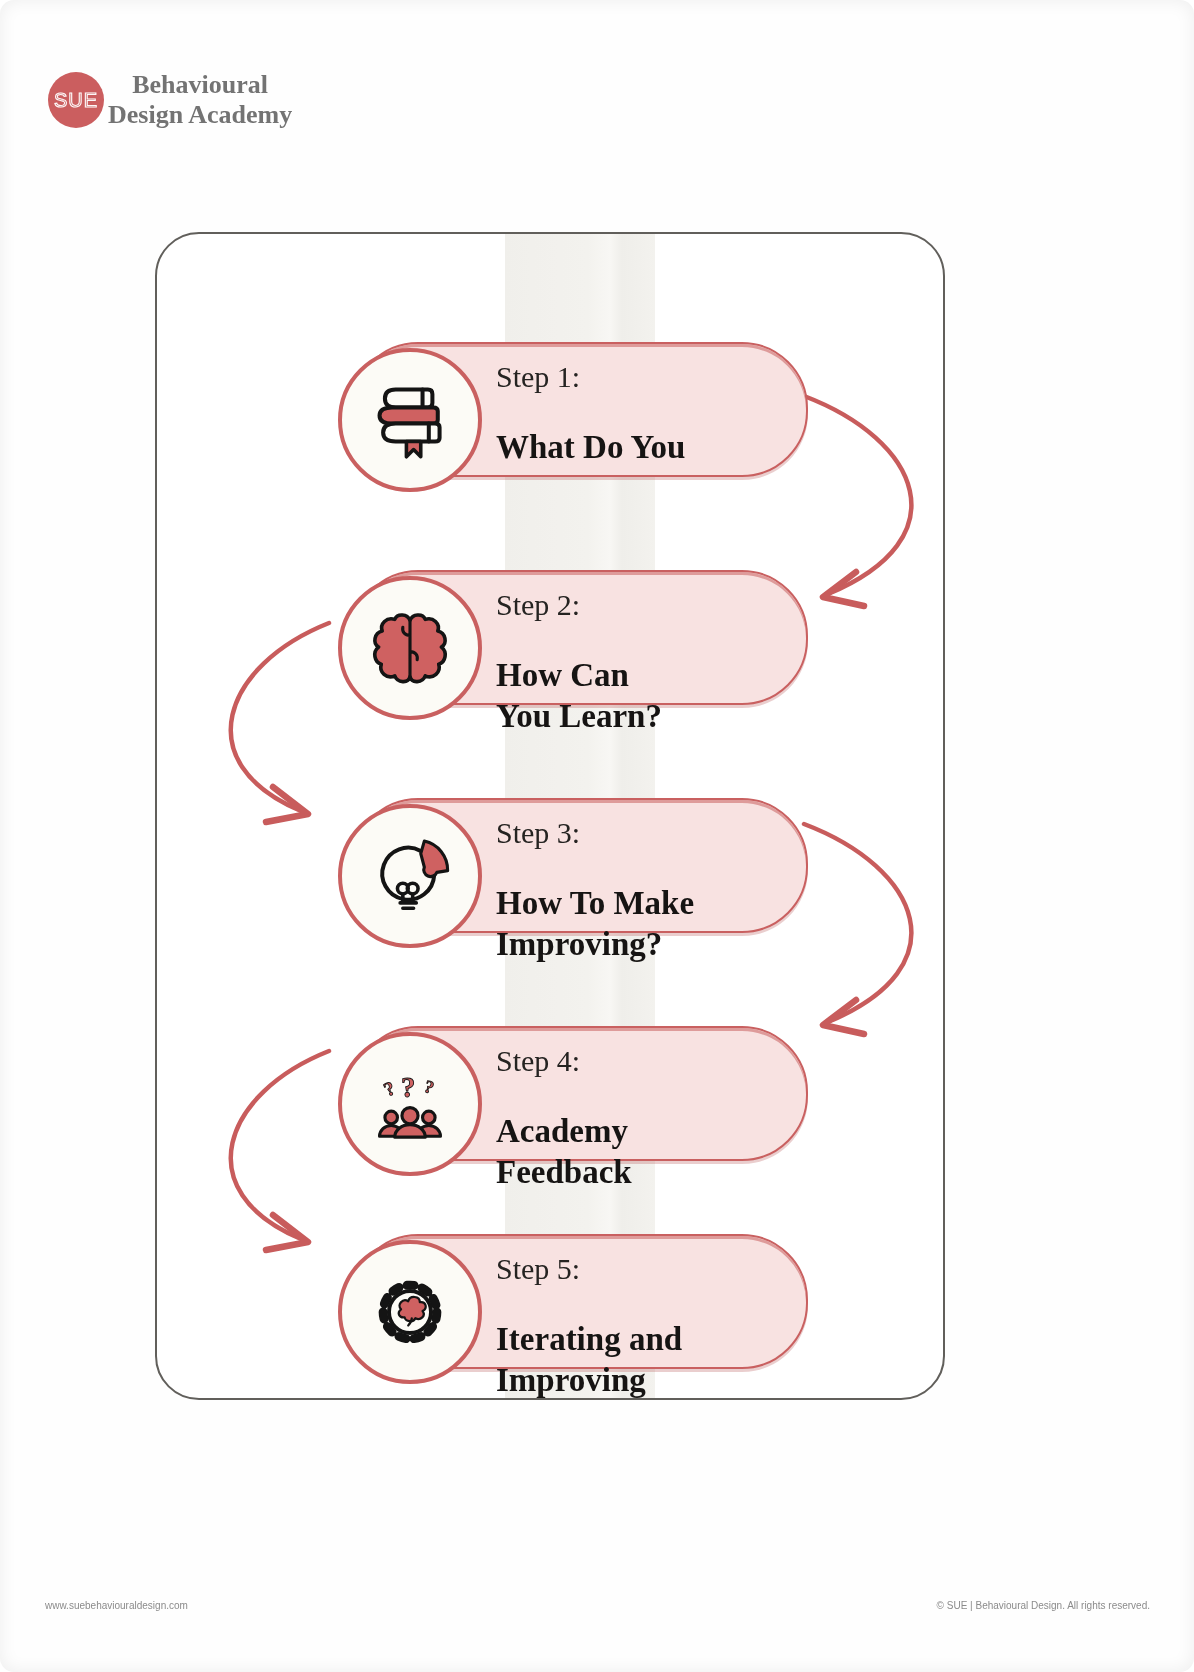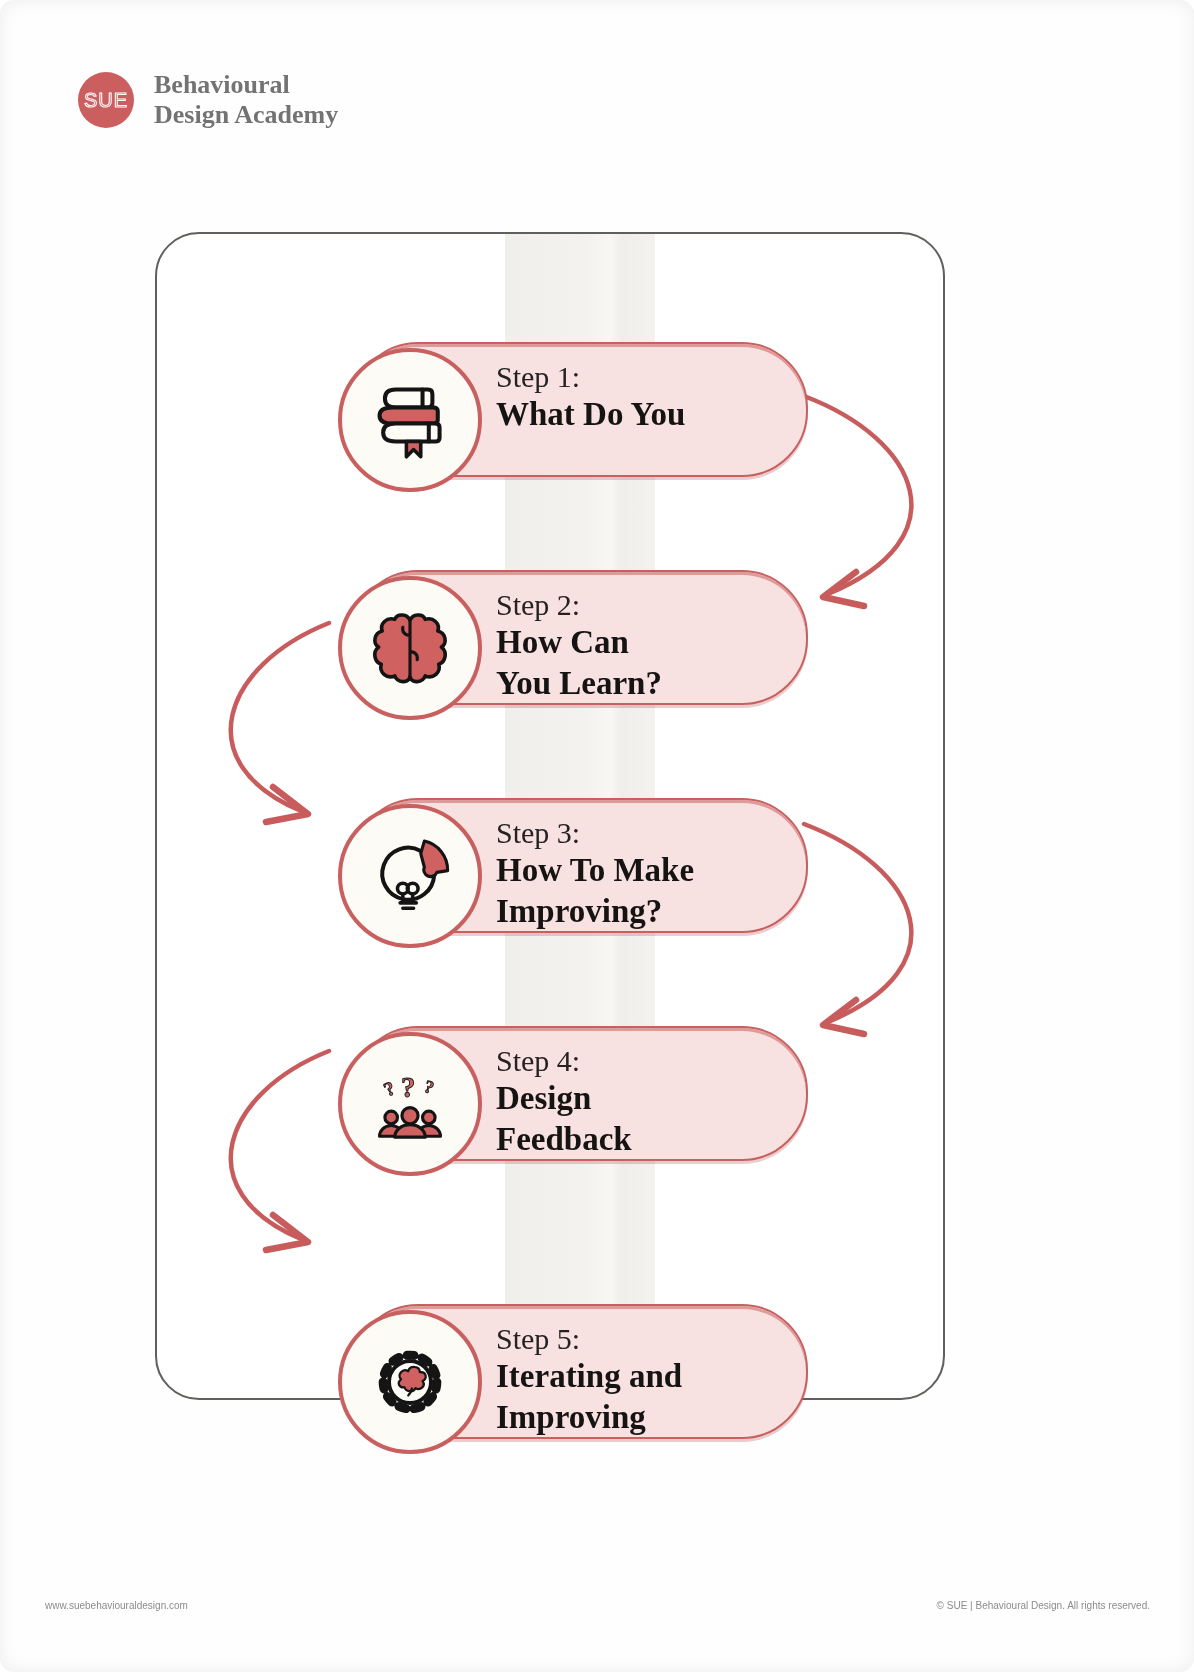--- a/index.html
+++ b/index.html
@@ -3,21 +3,21 @@
 <meta charset="utf-8">
 <style>
   html,body{margin:0;padding:0;}
   body{
     width:1194px;height:1672px;position:relative;background:#ffffff;
     font-family:"Liberation Serif", serif;overflow:hidden;
   }
   .page{position:absolute;inset:0;background:#fefefe;border-radius:14px;box-shadow:0 0 18px rgba(0,0,0,.07) inset;}
 
   
-  .header{position:absolute;left:78px;top:70px;display:flex;align-items:center;gap:20px;}
+  .header{position:absolute;left:48px;top:70px;display:flex;align-items:center;gap:4px;text-align:center;}
   .logo-circle{
     width:56px;height:56px;border-radius:50%;background:#cb5e5f;
     display:flex;align-items:center;justify-content:center;flex:0 0 auto;
   }
   .logo-text{
     font-family:"Liberation Sans", sans-serif;font-size:20px;letter-spacing:1px;
     color:#fff;font-weight:400;
   }
   @supports ((-webkit-text-stroke: 1px #fff)) {
     .logo-text{color:transparent;-webkit-text-stroke:1.1px rgba(255,255,255,.95);}
@@ -41,21 +41,21 @@
     background:#f8e2e1;border:2.5px solid #c96060;
     box-shadow:0 3px 0 rgba(186,94,94,.30), inset 0 3px 0 rgba(201,96,96,.55);
   }
   .icon-circle{
     position:absolute;left:0;top:8px;width:144px;height:144px;border-radius:50%;
     background:#fcfbf6;border:4px solid #c96060;box-sizing:border-box;
     display:flex;align-items:center;justify-content:center;z-index:2;
   }
   .step-text{position:absolute;left:158px;top:20px;z-index:2;}
   .step-label{font-size:30px;line-height:34px;color:#252321;}
-  .step-title{font-size:33px;line-height:41px;font-weight:700;color:#161413;}
+  .step-title{font-size:33px;line-height:41px;font-weight:700;color:#161413;margin-top:33px;}
 
   
   .arrow{position:absolute;z-index:2;}
   .arrow path{stroke:#c85c5c;fill:none;stroke-linecap:round;stroke-linejoin:round;}
   .arrow .line{stroke-width:4.5px;}
   .arrow .head{stroke-width:6.5px;}
 
   
   .footer-left,.footer-right{
     position:absolute;top:1600px;font-family:"Liberation Sans", sans-serif;
@@ -176,27 +176,27 @@
           <circle cx="69" cy="63" r="7"></circle>
           <path d="M56,84 a13,12 0 0 1 26,0 z"></path>
           <circle cx="48" cy="61" r="9"></circle>
           <path d="M31,85 a17,14 0 0 1 34,0 z"></path>
         </g>
       </svg>
     </div>
     <div class="step-text">
       <div class="step-label">Step 4:</div>
       <div class="step-title">
-        <span>Design</span><br>
+        <span>Academy</span><br>
         <span>Feedback</span>
       </div>
     </div>
   </div>
 
-  <div class="step" style="top:1302px">
+  <div class="step" style="top:1232px">
     <div class="pill"></div>
     <div class="icon-circle">
       <svg width="86" height="86" viewBox="0 0 96 96">
         <circle cx="48" cy="48" r="30" fill="none" stroke="#141414" stroke-width="10" stroke-dasharray="8 9.14" stroke-linecap="round"></circle>
         <circle cx="48" cy="48" r="23.5" fill="#fdfcf7" stroke="#141414" stroke-width="4.5"></circle>
         <path d="M38,45 C33,40 40,32 46,36 C48,29 59,30 59,37 C66,36 68,44 62,47 C66,52 60,58 54,55 C52,60 43,59 42,54 C36,55 33,49 38,45 Z" fill="#cf6161" stroke="#141414" stroke-width="2.5" stroke-linejoin="round"></path>
         <path d="M50,55 C50,59 48,61 46,63" fill="none" stroke="#141414" stroke-width="2.5" stroke-linecap="round"></path>
       </svg>
     </div>
     <div class="step-text">

